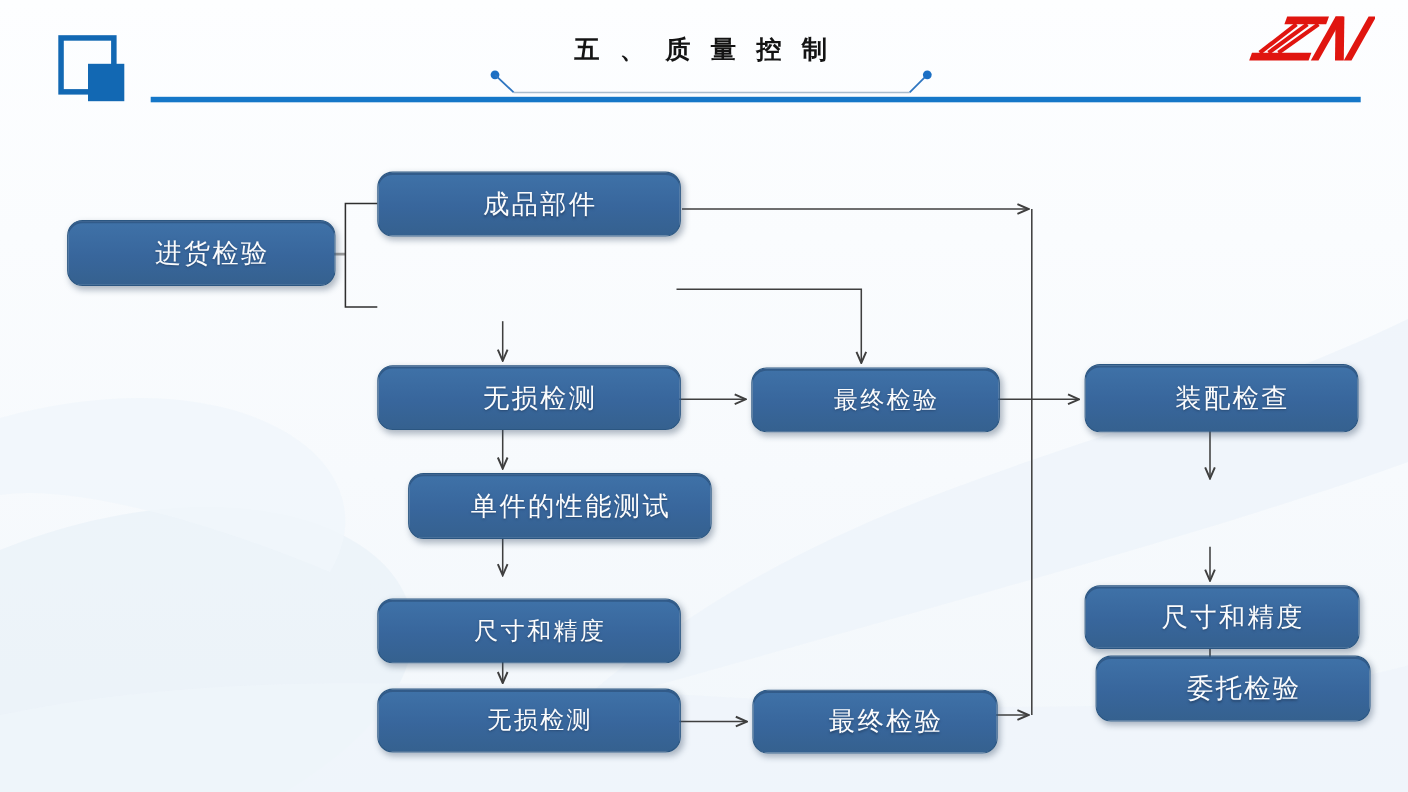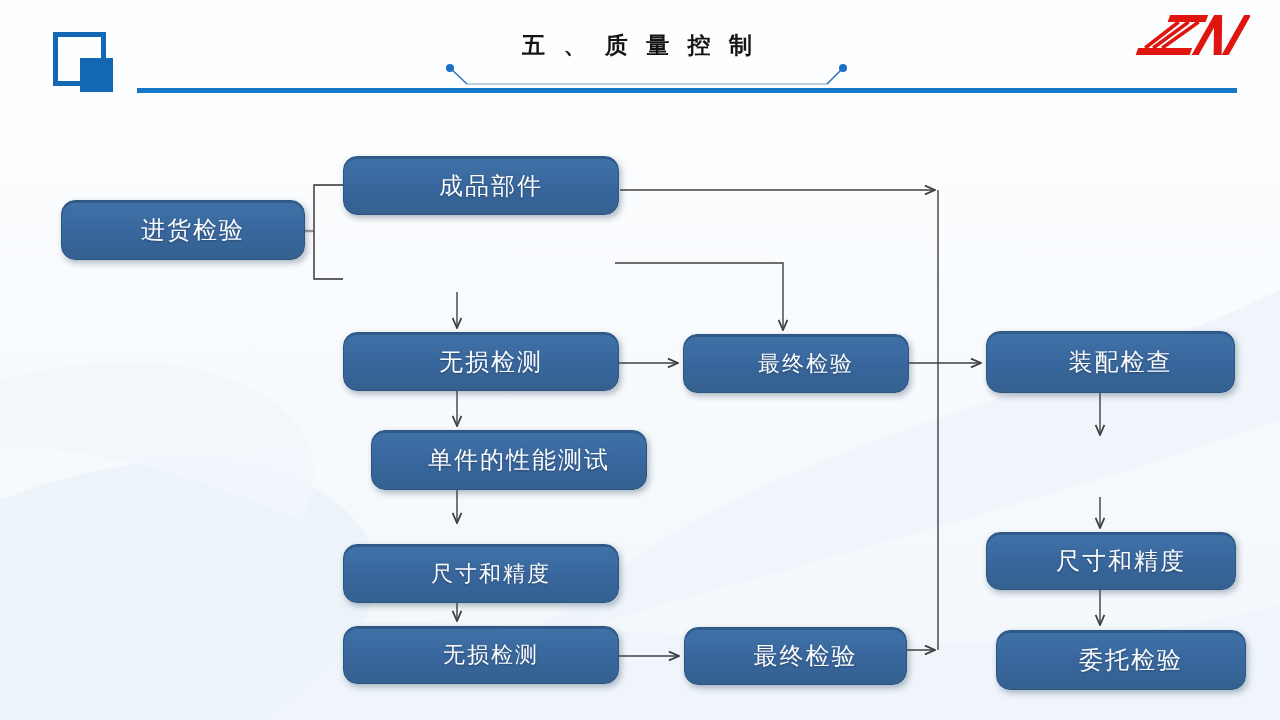--- a/index.html
+++ b/index.html
@@ -57,21 +57,21 @@
   .n-raw      {left:343px;top:235px;width:254px;height:56px;}
   .n-ndt1     {left:343px;top:332px;width:254px;height:57px;}
   .n-unit     {left:343px;top:430px;width:254px;height:58px;margin-left:28px;}
   .n-dim      {left:343px;top:544px;width:254px;height:57px;}
   .n-ndt2     {left:343px;top:626px;width:254px;height:56px;}
   .n-finalmid {left:683px;top:334px;width:204px;height:57px;}
   .n-finalbot {left:684px;top:627px;width:201px;height:56px;}
   .n-assembly {left:986px;top:331px;width:227px;height:60px;}
   .n-run      {left:985px;top:440px;width:228px;height:56px;}
   .n-factory  {left:986px;top:532px;width:228px;height:56px;}
-  .n-commission{left:996px;top:630px;width:228px;height:58px;}
+  .n-commission{left:996px;top:596px;width:228px;height:58px;}
 </style>
 </head>
 <body>
 
 <div class="slide">
 
   <svg class="bg-waves" width="1280" height="720" viewBox="0 0 1280 720">
     <path d="M0,500 C300,380 520,560 260,720 L0,720 Z" fill="#e9f1f8" opacity="0.75"></path>
     <path d="M1280,290 C1010,420 760,430 520,645 C800,565 1100,485 1280,420 Z" fill="#edf4fa" opacity="0.8"></path>
     <path d="M0,650 C400,565 900,705 1280,605 L1280,720 L0,720 Z" fill="#eef4fa" opacity="0.85"></path>

